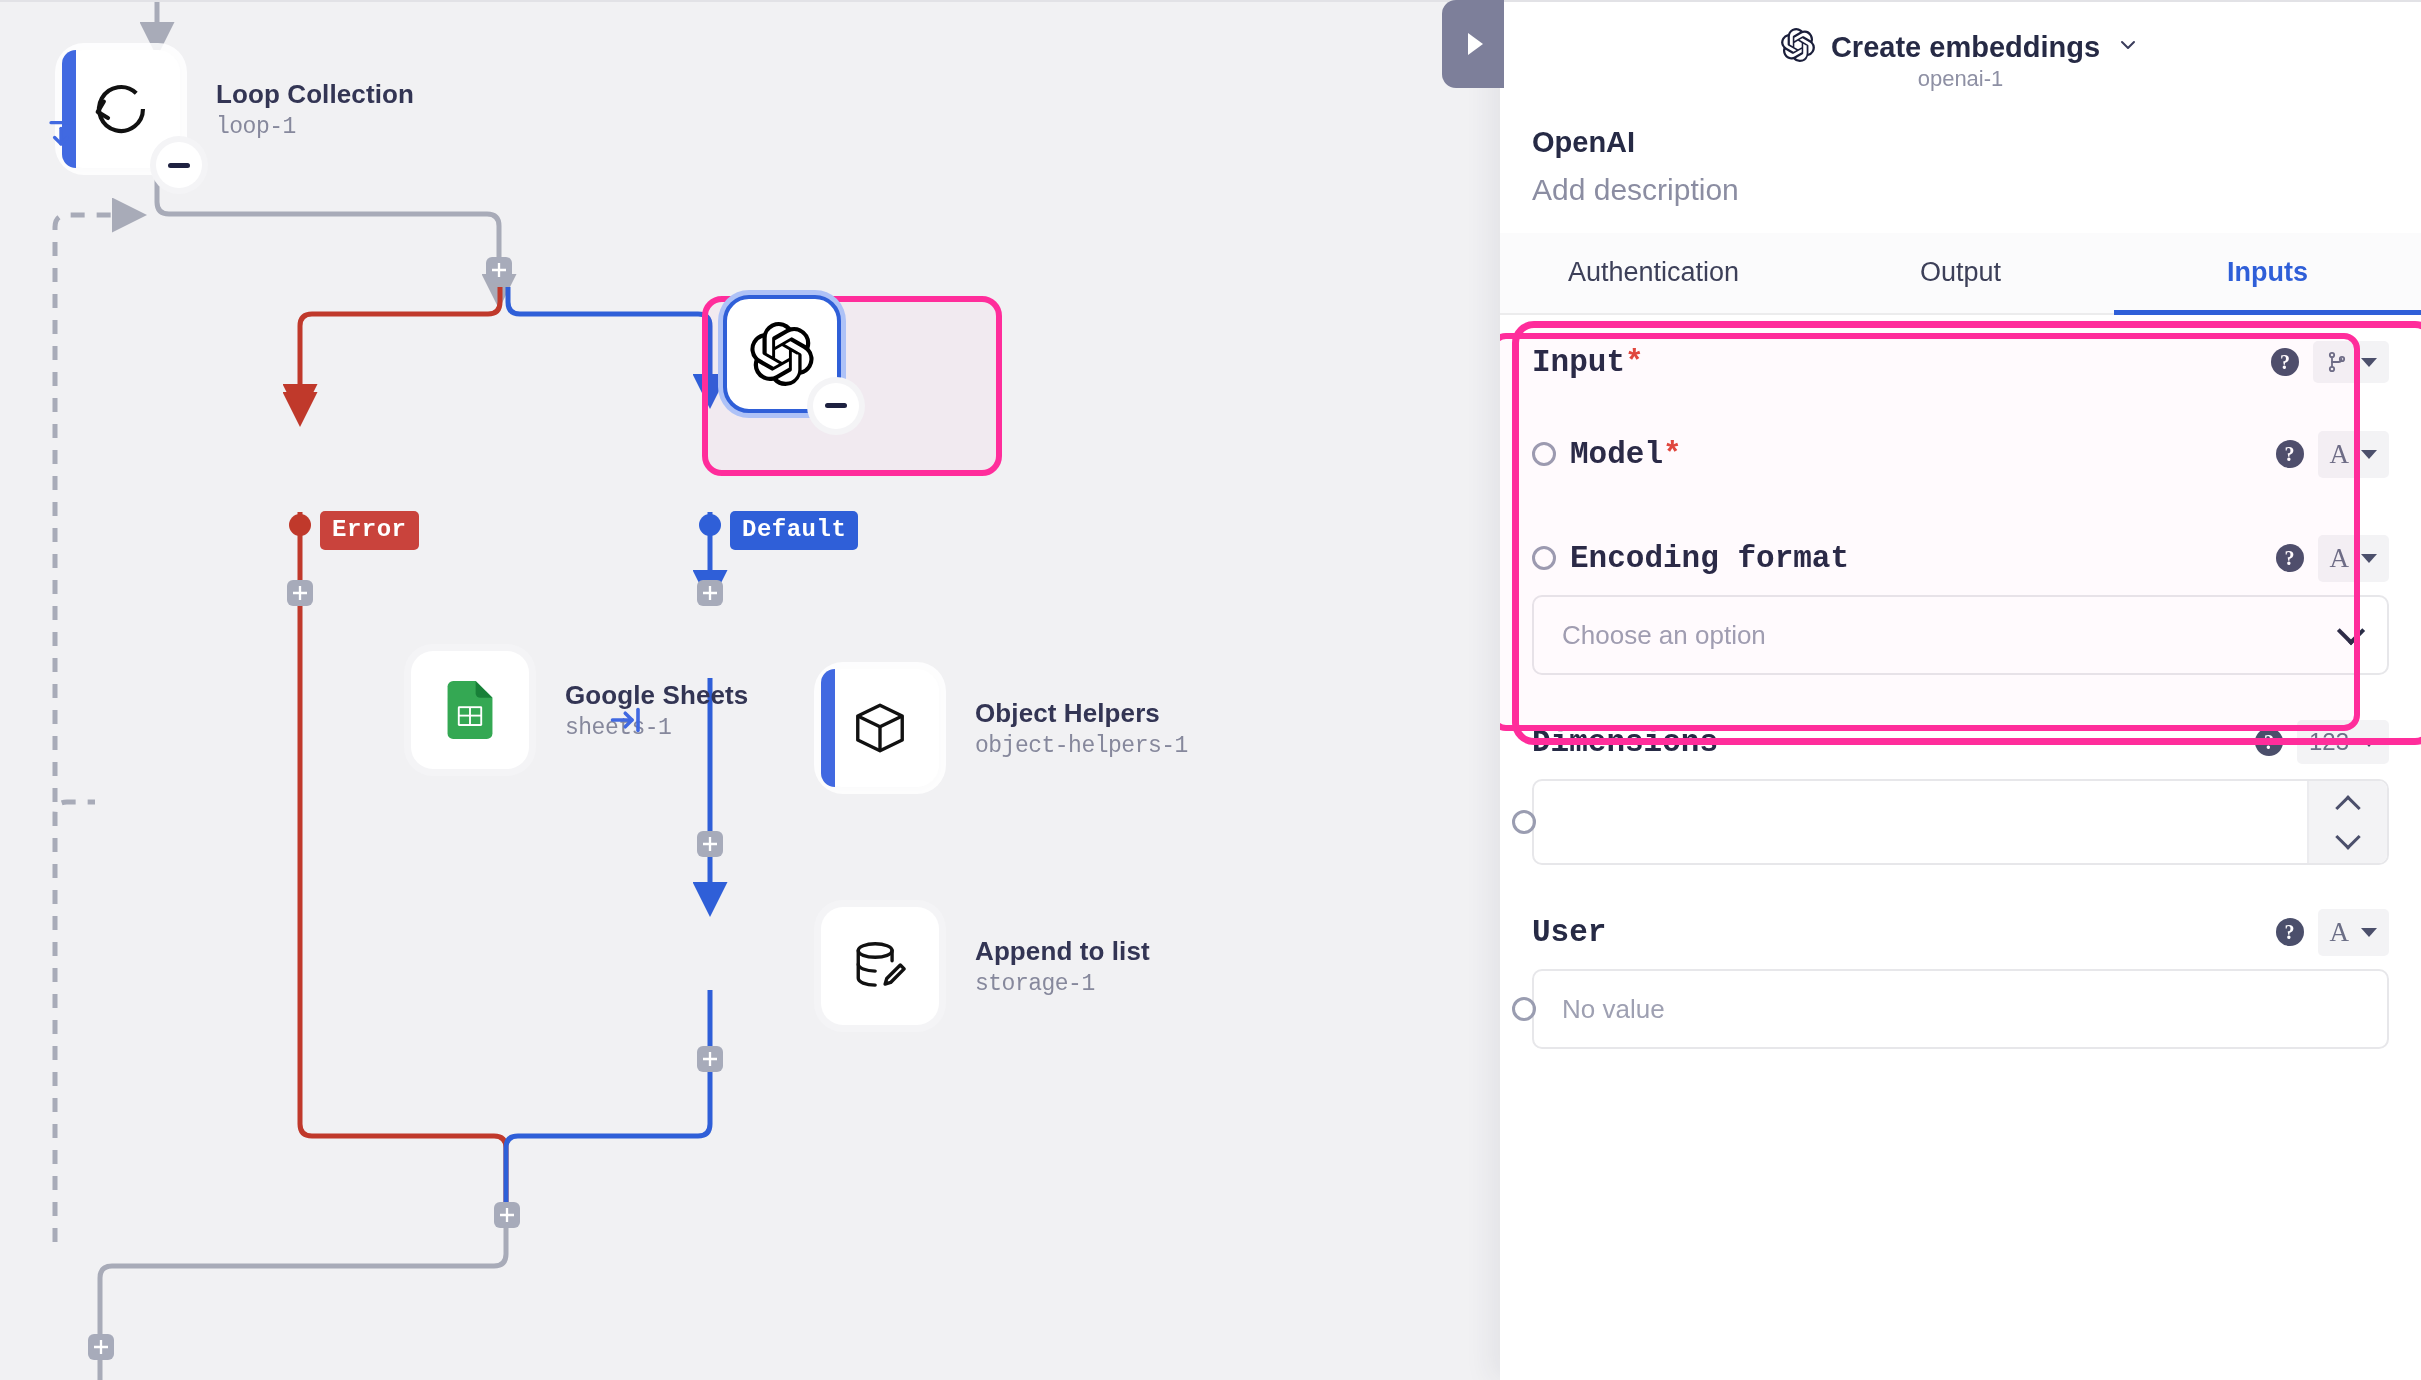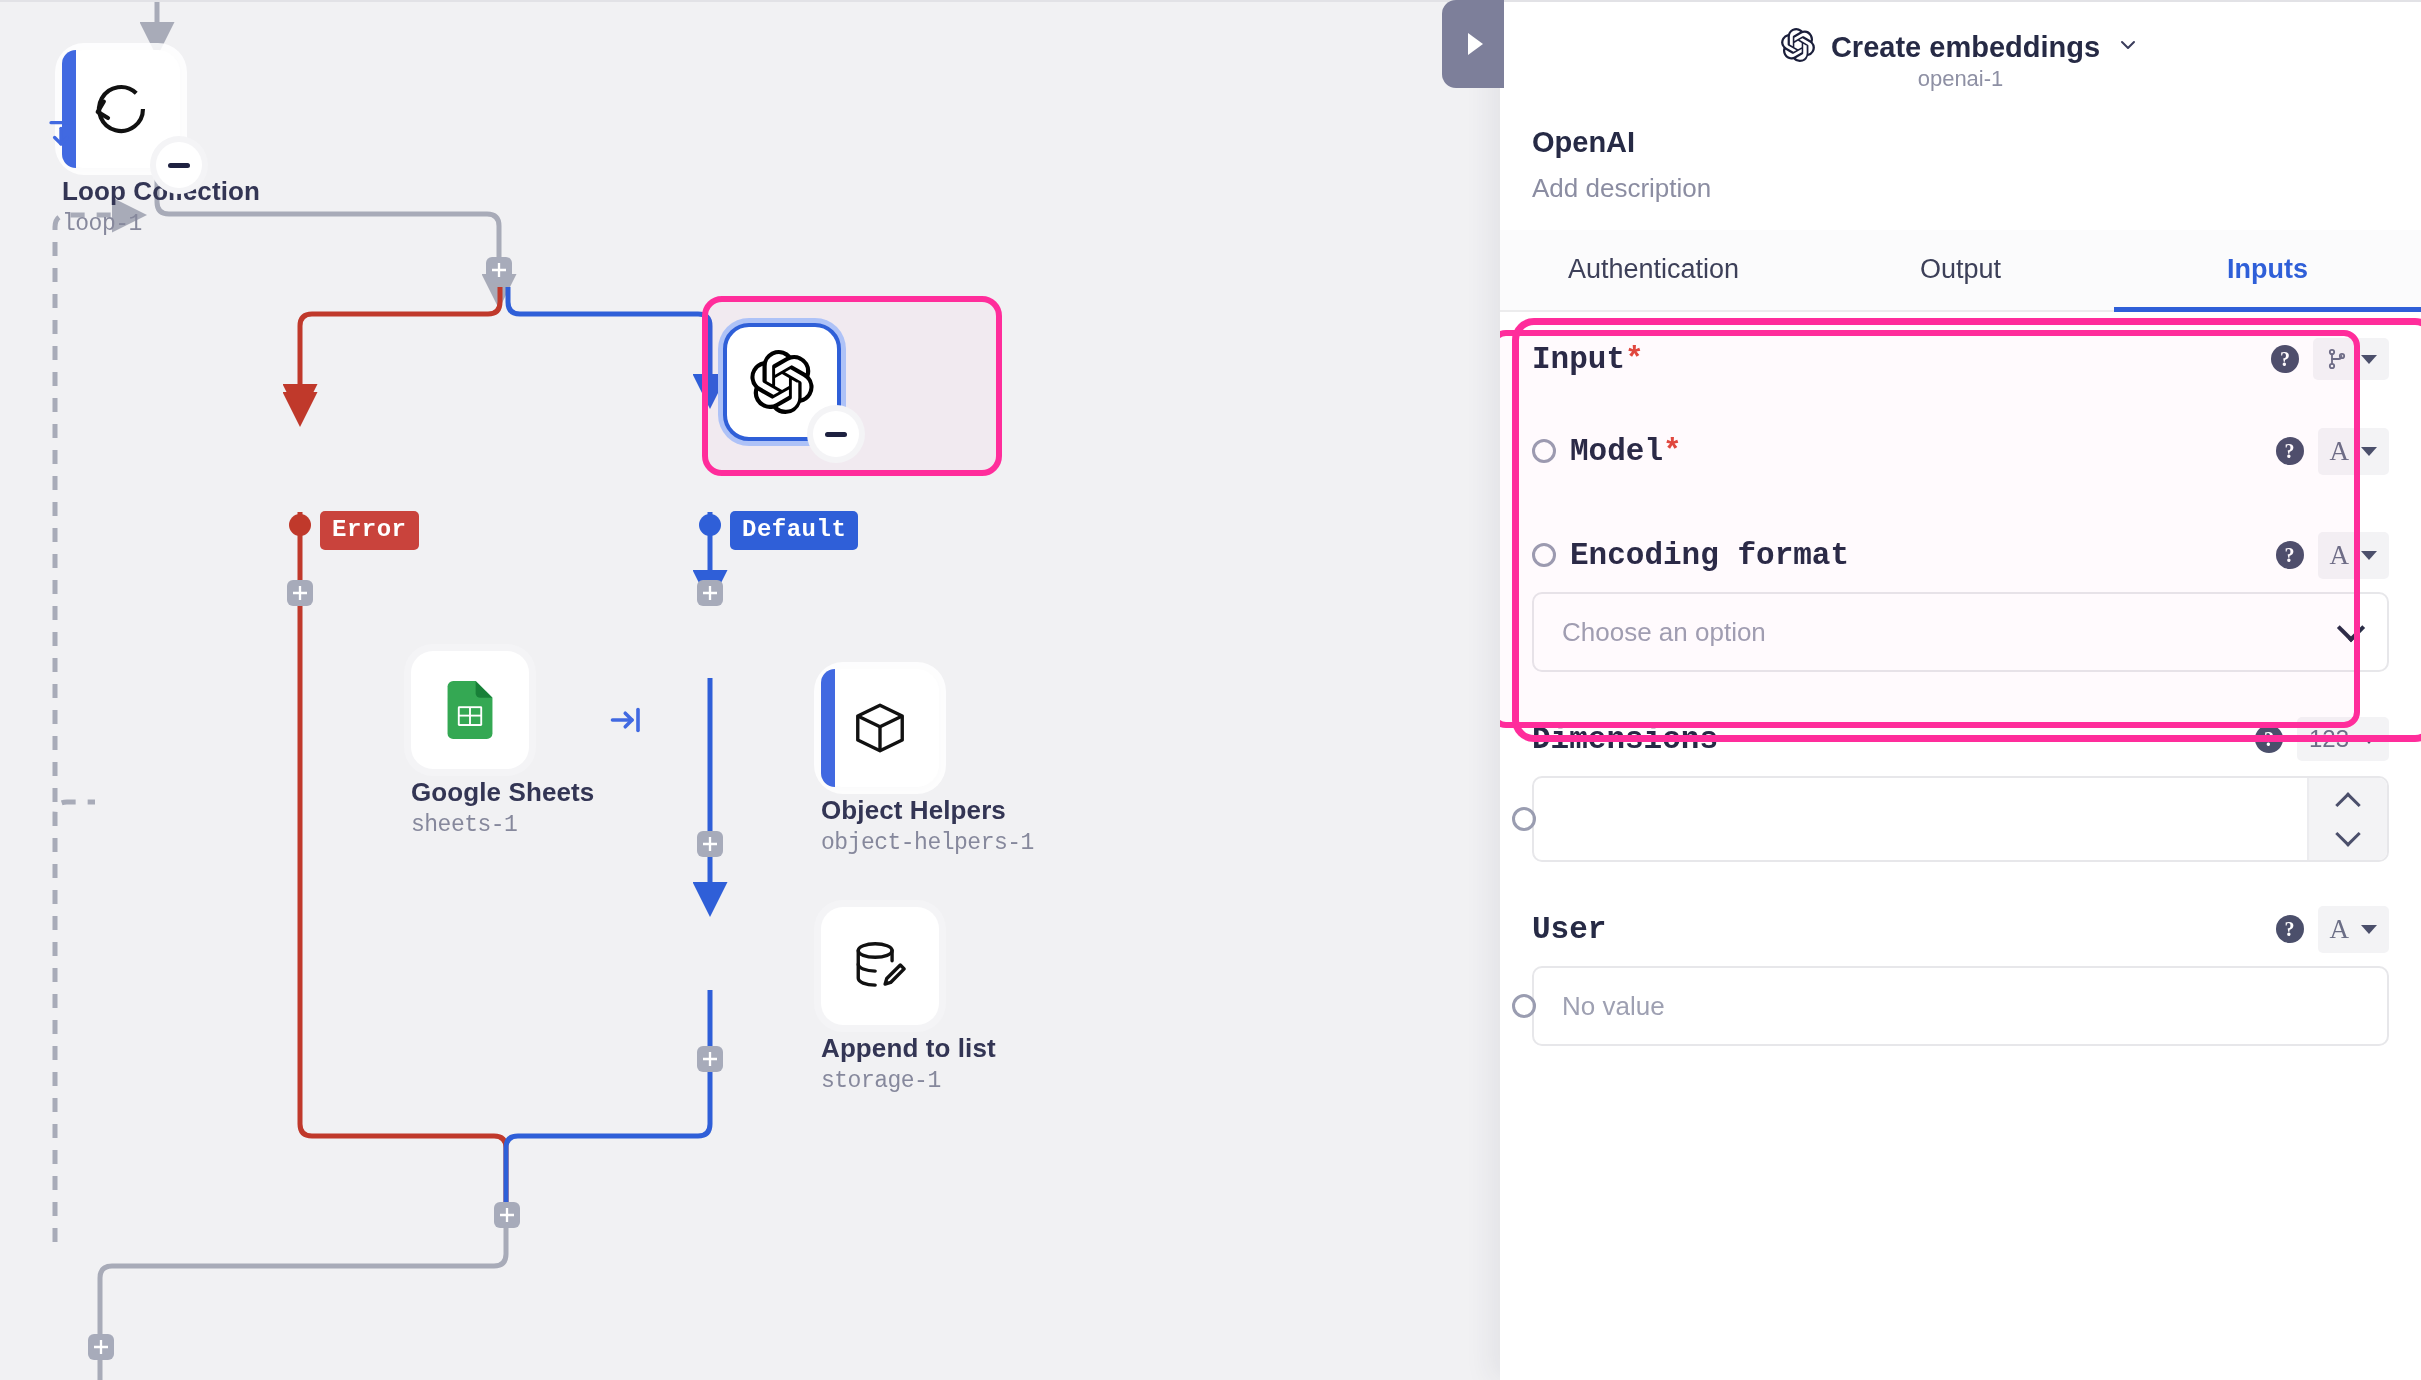--- a/index.html
+++ b/index.html
@@ -14,21 +14,21 @@
   
   #canvas {
     position: absolute; left: 0; top: 0;
     width: 1500px; height: 1380px;
     background: #f1f1f3;
     border-top: 2px solid #e2e2e6;
     overflow: hidden;
   }
   #edges { position: absolute; left: 0; top: 0; width: 1500px; height: 1380px; }
 
-  .node { position: absolute; display: flex; align-items: flex-start; gap: 8px; flex-direction: column; }
+  .node { position: absolute; display: flex; align-items: center; gap: 36px; }
   .node-box {
     position: relative;
     width: 118px; height: 118px;
     background: #ffffff;
     border-radius: 22px;
     display: flex; align-items: center; justify-content: center;
     box-shadow: 0 0 0 7px rgba(255,255,255,0.85), 0 2px 6px rgba(20,20,40,.08);
     overflow: visible;
   }
   .node-box .railstrip {
@@ -112,21 +112,21 @@
   }
 
   .panel-head { padding: 26px 32px 0 32px; }
   .ph-row { display: flex; align-items: center; justify-content: space-between; flex-direction: column; }
   .ph-left { display: flex; align-items: center; gap: 16px; }
   .ph-title { font-size: 29px; font-weight: 700; color: #262a45; }
   .ph-id { font-size: 22px; color: #8e90a4; font-family: "Liberation Sans", sans-serif;}
   .chev-sm { color:#3a3d5c; }
 
   .ph-app { margin-top: 34px; font-size: 29px; font-weight: 700; color: #262a45; }
-  .ph-desc { margin-top: 14px; font-size: 26px; color: #8b8da2; }
+  .ph-desc { margin-top: 14px; font-size: 30px; color: #8b8da2; }
 
   .tabs {
     margin-top: 26px;
     display: grid; grid-template-columns: 1fr 1fr 1fr;
     border-bottom: 2px solid #ececed;
     background: #fbfbfc;
   }
   .tab {
     text-align: center; padding: 24px 0 22px;
     font-size: 27px; color: #3d4059;

